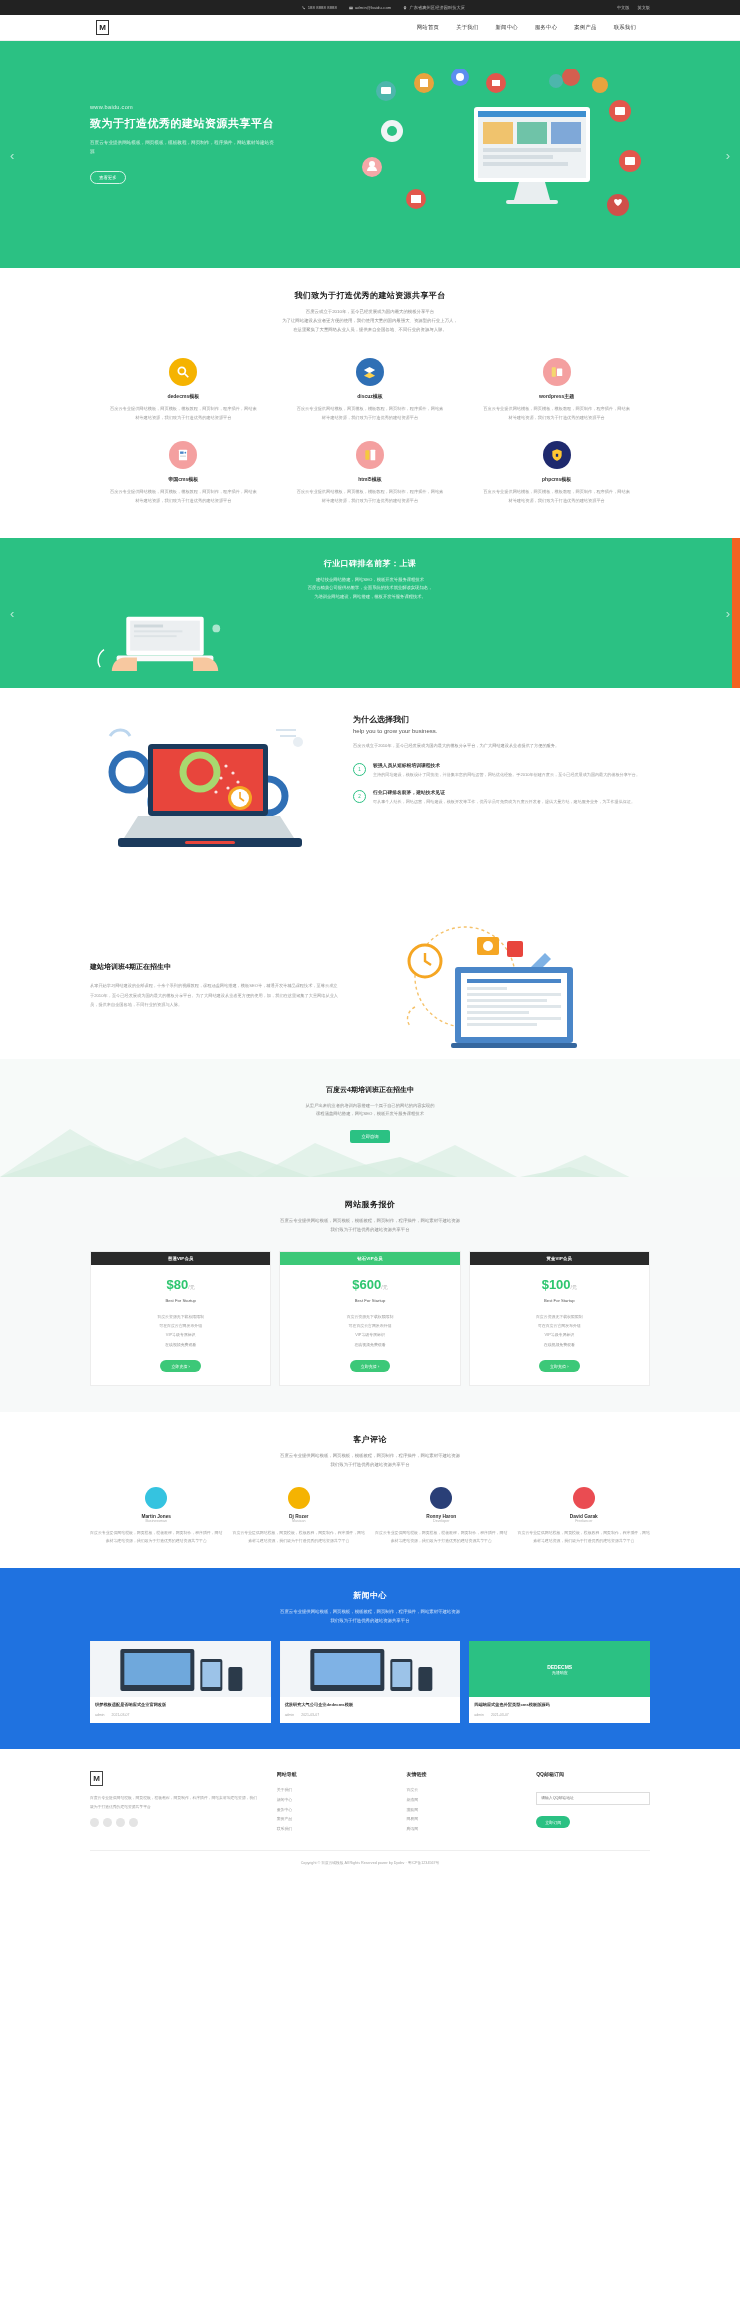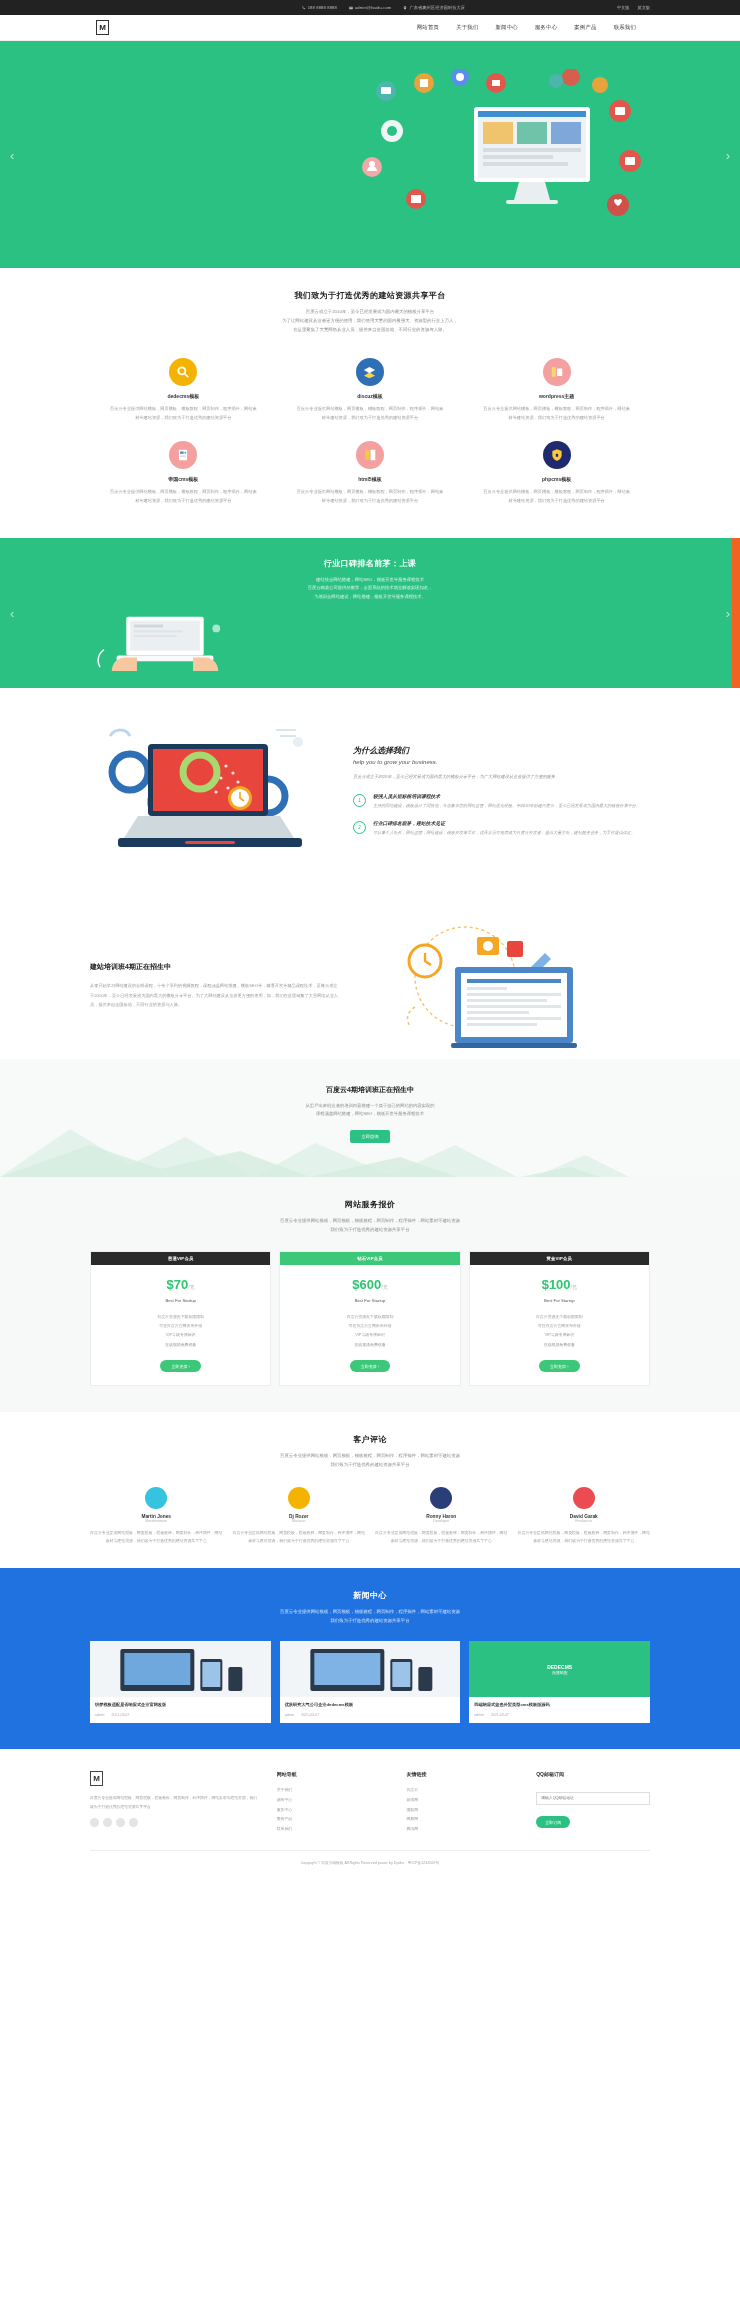--- a/index.html
+++ b/index.html
@@ -51,21 +51,21 @@
   .tg-desc { font-size:4.2px; color:#999; line-height:2.1; }
 
   
   .tb-band { background:#2bc183; position:relative; padding:20px 0 0; height:150px; overflow:hidden; }
   .tb-band .accent { position:absolute; right:0; top:0; width:8px; height:100%; background:#f26322; }
   .tb-title { text-align:center; font-size:8px; color:#fff; font-weight:bold; letter-spacing:.4px; margin-bottom:7px; }
   .tb-sub { text-align:center; font-size:4.3px; color:#dcf4e8; line-height:2; }
   .tb-art { margin:10px auto 0; width:150px; height:60px; position:relative; }
 
   
-  .why { display:flex; align-items:center; padding:26px 0;font-style:italic; }
+  .why { display:flex; padding:26px 0; }
   .why-art { width:255px; height:165px; position:relative; flex:none; }
   .why-txt { flex:1; padding-left:8px; }
   .why-h { font-size:8px; font-weight:bold; color:#222; margin-bottom:3px; }
   .why-h2 { font-size:6px; color:#555; margin-bottom:8px; }
   .why-p { font-size:4.2px; color:#8e8e8e; line-height:2.1; margin-bottom:11px; }
   .why-item { display:flex; gap:7px; margin-bottom:10px; }
   .why-num { width:13px; height:13px; border-radius:50%; border:1px solid #2bc183; color:#2bc183; font-size:4.5px; display:flex; align-items:center; justify-content:center; flex:none; margin-top:1px; }
   .why-it-h { font-size:4.8px; font-weight:bold; color:#333; margin-bottom:3px; }
   .why-it-p { font-size:4.1px; color:#999; line-height:2; }
 
@@ -172,20 +172,26 @@
       <a href="#">案例产品</a>
       <a href="#">联系我们</a>
     </div>
   </div>
 </div>
 
 <div class="hero">
   <span class="arrow l">‹</span>
   <span class="arrow r">›</span>
   <div class="hero-inner">
+    <div class="hero-text">
+      <div class="hero-url">www.baidu.com</div>
+      <div class="hero-h1">致为于打造优秀的建站资源共享平台</div>
+      <div class="hero-p">百度云专业提供网站模板，网页模板，模板教程，网页制作，程序插件，网站素材等建站资源</div>
+      <span class="hero-btn">查看更多</span>
+    </div>
     <svg class="hero-art" viewBox="0 0 300 165">
       <g>
         <circle cx="30" cy="22" r="10" fill="#4db6ac"></circle>
           <rect x="25" y="18" width="10" height="7" rx="1" fill="#fff"></rect>
         <circle cx="68" cy="14" r="10" fill="#e8a33d"></circle>
           <path d="M64 10h8v8h-8z" fill="#fff"></path>
         <circle cx="104" cy="8" r="9" fill="#5b8def"></circle>
           <circle cx="104" cy="8" r="4" fill="#fff"></circle>
         <circle cx="140" cy="14" r="10" fill="#e2574c"></circle>
           <path d="M136 11h8v6h-8z" fill="#fff"></path>
@@ -414,21 +420,21 @@
 </div>
 
 <div class="price-sec">
   <div class="wrap">
     <div class="sec-title">网站服务报价</div>
     <div class="sec-sub">百度云专业提供网站模板，网页模板，模板教程，网页制作，程序插件，网站素材等建站资源</div>
     <div class="sec-sub">我们致为于打造优秀的建站资源共享平台</div>
     <div class="pt">
       <div class="pcard">
         <div class="pcard-h">普通VIP会员</div>
-        <div class="pcard-price"><span>$70</span><small>/<span>元</span></small></div>
+        <div class="pcard-price"><span>$80</span><small>/<span>元</span></small></div>
         <div class="pcard-best">Best For Startup</div>
         <div class="pcard-li">百度云资源无下载权限限制</div>
         <div class="pcard-li">可在百度云官网发布外链</div>
         <div class="pcard-li">VIP等级专属标识</div>
         <div class="pcard-li">在线视频免费观看</div>
         <span class="pcard-btn"><span>立即充值</span> ›</span>
       </div>
       <div class="pcard hl">
         <div class="pcard-h">钻石VIP会员</div>
         <div class="pcard-price"><span>$600</span><small>/<span>元</span></small></div>

